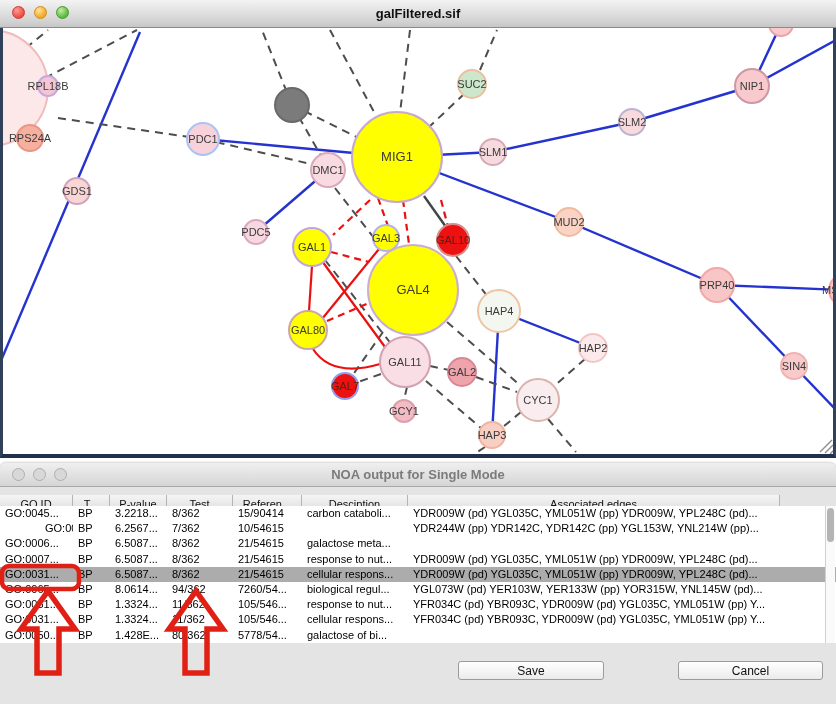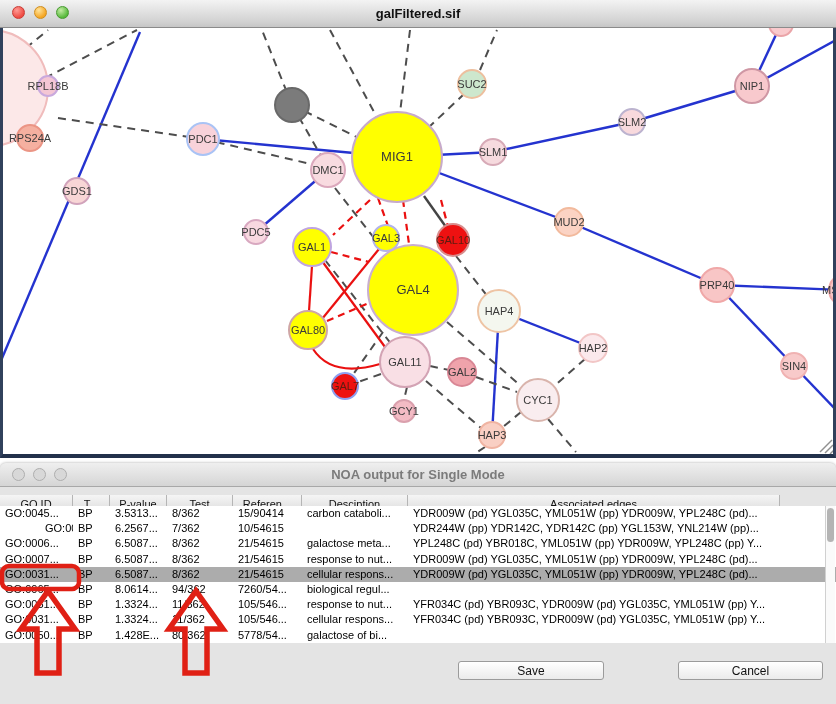--- a/index.html
+++ b/index.html
@@ -214,21 +214,21 @@
         <div class="hcell" style="width: 57px;">P-value</div>
         <div class="hcell" style="width: 66px;">Test</div>
         <div class="hcell" style="width: 69px;">Referen...</div>
         <div class="hcell" style="width: 106px;">Desciption</div>
         <div class="hcell" style="width: auto; flex: 1 1 0%;">Associated edges</div>
       </div>
     <div class="tbl-body" id="tbl-body">
         <div class="trow">
           <div class="tcell" style="width: 73px;">GO:0045...</div>
           <div class="tcell" style="width: 37px;">BP</div>
-          <div class="tcell" style="width: 57px;">3.5313...</div>
+          <div class="tcell" style="width: 57px;">3.2218...</div>
           <div class="tcell" style="width: 66px;">8/362</div>
           <div class="tcell" style="width: 69px;">15/90414</div>
           <div class="tcell" style="width: 106px;">carbon cataboli...</div>
           <div class="tcell" style="width: auto; flex: 1 1 0%;">YDR009W (pd) YGL035C, YML051W (pp) YDR009W, YPL248C (pd)...</div>
         </div>
         <div class="trow">
           <div class="tcell" style="width: 73px; padding-left: 45px;">GO:0016...</div>
           <div class="tcell" style="width: 37px;">BP</div>
           <div class="tcell" style="width: 57px;">6.2567...</div>
           <div class="tcell" style="width: 66px;">7/362</div>
@@ -236,21 +236,20 @@
           <div class="tcell" style="width: 106px; margin-top: 35px;">protein import i...</div>
           <div class="tcell" style="width: auto; flex: 1 1 0%;">YDR244W (pp) YDR142C, YDR142C (pp) YGL153W, YNL214W (pp)...</div>
         </div>
         <div class="trow">
           <div class="tcell" style="width: 73px;">GO:0006...</div>
           <div class="tcell" style="width: 37px;">BP</div>
           <div class="tcell" style="width: 57px;">6.5087...</div>
           <div class="tcell" style="width: 66px;">8/362</div>
           <div class="tcell" style="width: 69px;">21/54615</div>
           <div class="tcell" style="width: 106px;">galactose meta...</div>
-          <div class="tcell" style="width: auto; flex: 1 1 0%;">YPL248C (pd) YBR018C, YML051W (pp) YDR009W, YPL248C (pp) Y...</div>
         </div>
         <div class="trow">
           <div class="tcell" style="width: 73px;">GO:0007...</div>
           <div class="tcell" style="width: 37px;">BP</div>
           <div class="tcell" style="width: 57px;">6.5087...</div>
           <div class="tcell" style="width: 66px;">8/362</div>
           <div class="tcell" style="width: 69px;">21/54615</div>
           <div class="tcell" style="width: 106px;">response to nut...</div>
           <div class="tcell" style="width: auto; flex: 1 1 0%;">YDR009W (pd) YGL035C, YML051W (pp) YDR009W, YPL248C (pd)...</div>
         </div>
@@ -263,20 +262,21 @@
           <div class="tcell" style="width: 106px;">cellular respons...</div>
           <div class="tcell" style="width: auto; flex: 1 1 0%;">YDR009W (pd) YGL035C, YML051W (pp) YDR009W, YPL248C (pd)...</div>
         </div>
         <div class="trow">
           <div class="tcell" style="width: 73px;">GO:0065...</div>
           <div class="tcell" style="width: 37px;">BP</div>
           <div class="tcell" style="width: 57px;">8.0614...</div>
           <div class="tcell" style="width: 66px;">94/362</div>
           <div class="tcell" style="width: 69px;">7260/54...</div>
           <div class="tcell" style="width: 106px;">biological regul...</div>
+          <div class="tcell" style="width: auto; flex: 1 1 0%;">YGL073W (pd) YER103W, YER133W (pp) YOR315W, YNL145W (pd)...</div>
         </div>
         <div class="trow">
           <div class="tcell" style="width: 73px;">GO:0031...</div>
           <div class="tcell" style="width: 37px;">BP</div>
           <div class="tcell" style="width: 57px;">1.3324...</div>
           <div class="tcell" style="width: 66px;">11/362</div>
           <div class="tcell" style="width: 69px;">105/546...</div>
           <div class="tcell" style="width: 106px;">response to nut...</div>
           <div class="tcell" style="width: auto; flex: 1 1 0%;">YFR034C (pd) YBR093C, YDR009W (pd) YGL035C, YML051W (pp) Y...</div>
         </div>

